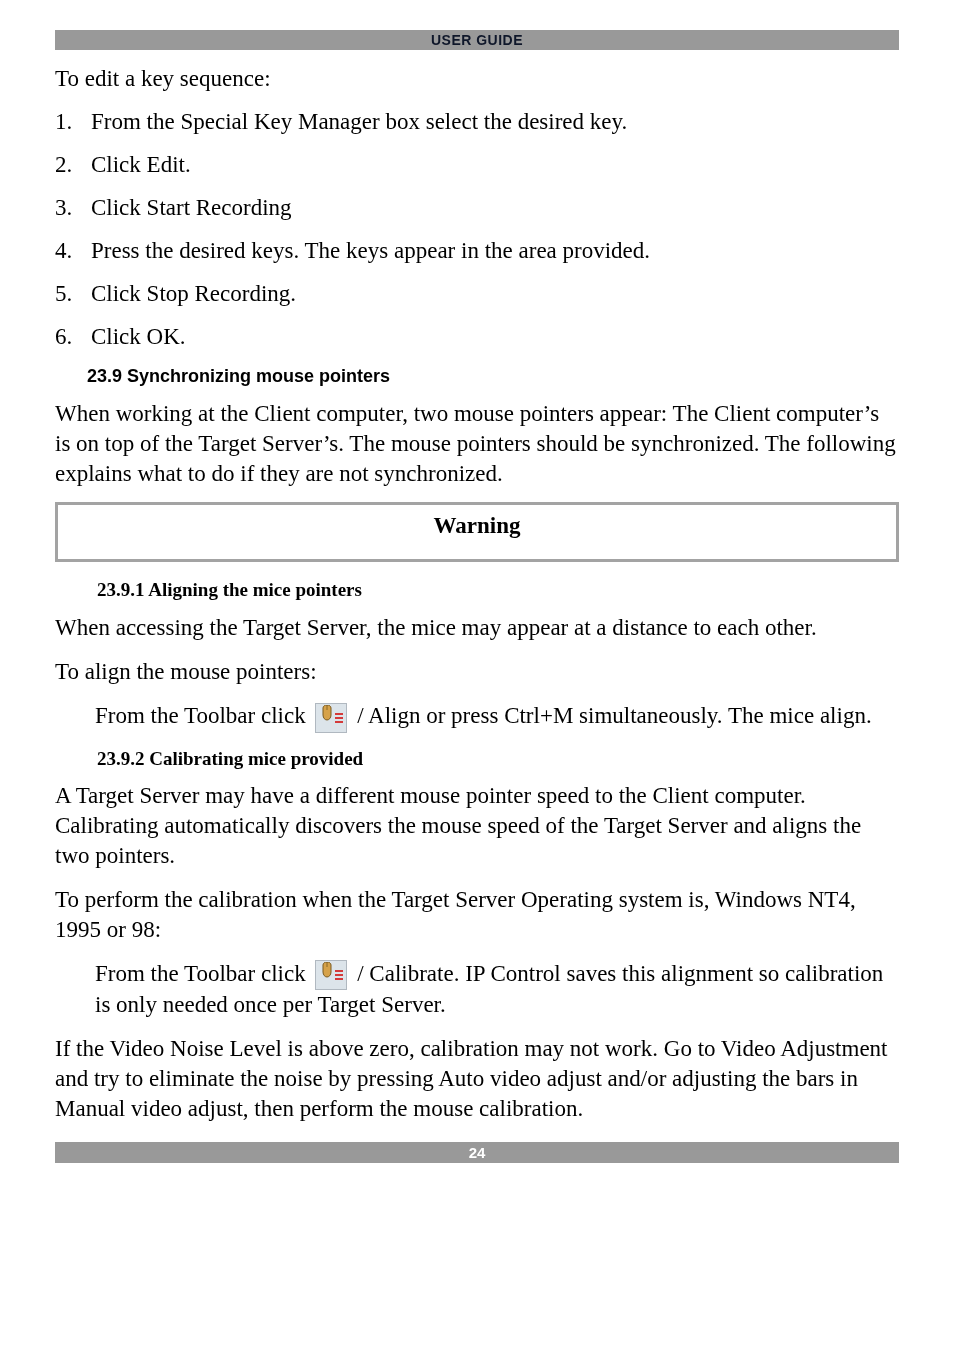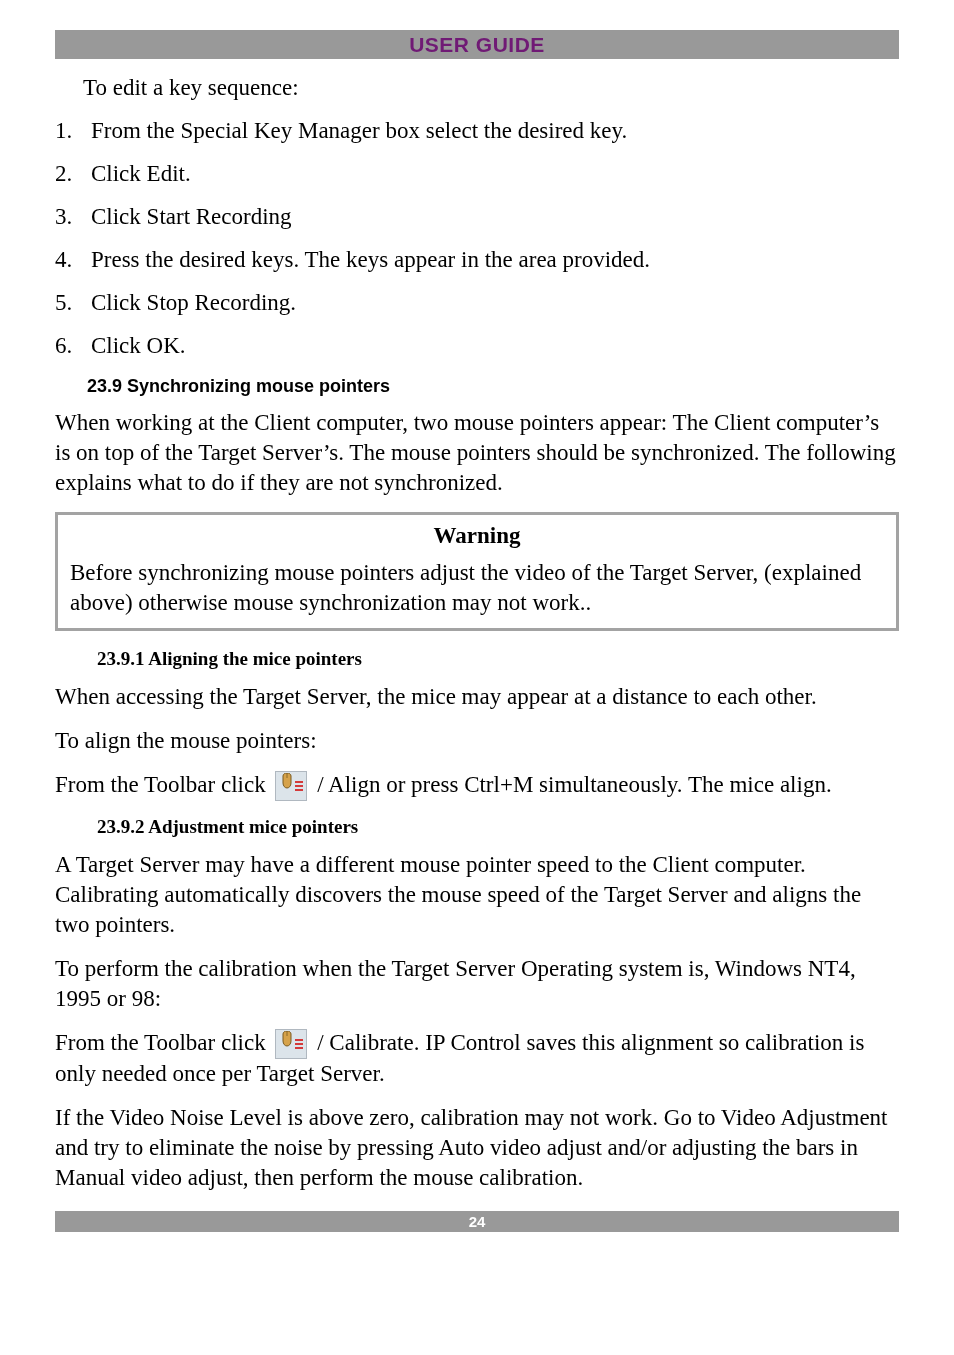--- a/index.html
+++ b/index.html
@@ -11,42 +11,41 @@
       font-family: "Times New Roman", Times, serif;
       font-size: 23px;
       line-height: 1.3;
       color: #000;
       background: #fff;
       width: 954px;
       padding: 30px 55px;
     }
     .header-bar {
       background: #999;
-      color: #701a75;
+      color: #0f172a;
       text-align: center;
       font-family: Arial, sans-serif;
       font-weight: bold;
-      font-size: 21px;
+      font-size: 14px;
       padding: 1px 14px;
       margin-bottom: 14px;
       letter-spacing: 0.5px;
     }
     .footer-bar {
       background: #999;
       color: #fff;
       text-align: center;
       font-family: Arial, sans-serif;
       font-weight: bold;
       font-size: 15px;
       padding: 1px 0;
       margin-top: 18px;
     }
     .intro {
       margin-bottom: 10px;
-      margin-left: 28px;
     }
     .ol {
       list-style: none;
       counter-reset: item;
       margin-bottom: 14px;
     }
     .ol li {
       counter-increment: item;
       padding-left: 36px;
       position: relative;
@@ -97,20 +96,21 @@
       position: relative;
       margin: 0 4px;
     }
     .icon-mouse svg {
       position: absolute;
       top: 1px;
       left: 2px;
     }
     .inline-row {
       margin-bottom: 14px;
+      margin-left: 40px;
     }
   </style>
 </head>
 <body>
 
 <div class="header-bar">USER GUIDE</div>
 
 <p class="intro">To edit a key sequence:</p>
 
 <ol class="ol">
@@ -121,21 +121,20 @@
   <li><span>Click </span><span class="bold">Stop Recording</span><span>.</span></li>
   <li><span>Click </span><span class="bold">OK</span><span>.</span></li>
 </ol>
 
 <h2 class="h2">23.9 Synchronizing mouse pointers</h2>
 
 <p class="para">When working at the Client computer, two mouse pointers appear: The Client computer’s is on top of the Target Server’s. The mouse pointers should be synchronized. The following explains what to do if they are not synchronized.</p>
 
 <div class="warning-box">
   <div class="warning-title">Warning</div>
-  <div>Before synchronizing mouse pointers adjust the video of the Target Server, (explained above) otherwise mouse synchronization may not work..</div>
 </div>
 
 <h3 class="h3">23.9.1 Aligning the mice pointers</h3>
 
 <p class="para">When accessing the Target Server, the mice may appear at a distance to each other.</p>
 <p class="para">To align the mouse pointers:</p>
 
 <p class="inline-row">
   <span>From the Toolbar click </span>
   <span class="icon-mouse">
@@ -143,21 +142,21 @@
       <path d="M5 3 C5 1 7 0 9 0 C11 0 13 1 13 3 L13 10 C13 13 11 15 9 15 C7 15 5 13 5 10 Z" fill="#d6a24a" stroke="#7a5a20" stroke-width="1"></path>
       <path d="M9 0 L9 5" stroke="#7a5a20" stroke-width="0.8"></path>
       <rect x="17" y="8" width="8" height="2" fill="#d43a3a"></rect>
       <rect x="17" y="12" width="8" height="2" fill="#d43a3a"></rect>
       <rect x="17" y="16" width="8" height="2" fill="#d43a3a"></rect>
     </svg>
   </span>
   <span> / </span><span class="bold">Align</span><span> or press </span><span class="bold">Ctrl+M</span><span> simultaneously. The mice align.</span>
 </p>
 
-<h3 class="h3">23.9.2 Adjustment mice pointers</h3>
+<h3 class="h3">23.9.2 Calibrating mice provided</h3>
 
 <p class="para">A Target Server may have a different mouse pointer speed to the Client computer. Calibrating automatically discovers the mouse speed of the Target Server and aligns the two pointers.</p>
 <p class="para">To perform the calibration when the Target Server Operating system is, Windows NT4, 1995 or 98:</p>
 
 <p class="inline-row">
   <span>From the Toolbar click </span>
   <span class="icon-mouse">
     <svg width="28" height="26" viewBox="0 0 28 26">
       <path d="M5 3 C5 1 7 0 9 0 C11 0 13 1 13 3 L13 10 C13 13 11 15 9 15 C7 15 5 13 5 10 Z" fill="#d6a24a" stroke="#7a5a20" stroke-width="1"></path>
       <path d="M9 0 L9 5" stroke="#7a5a20" stroke-width="0.8"></path>

